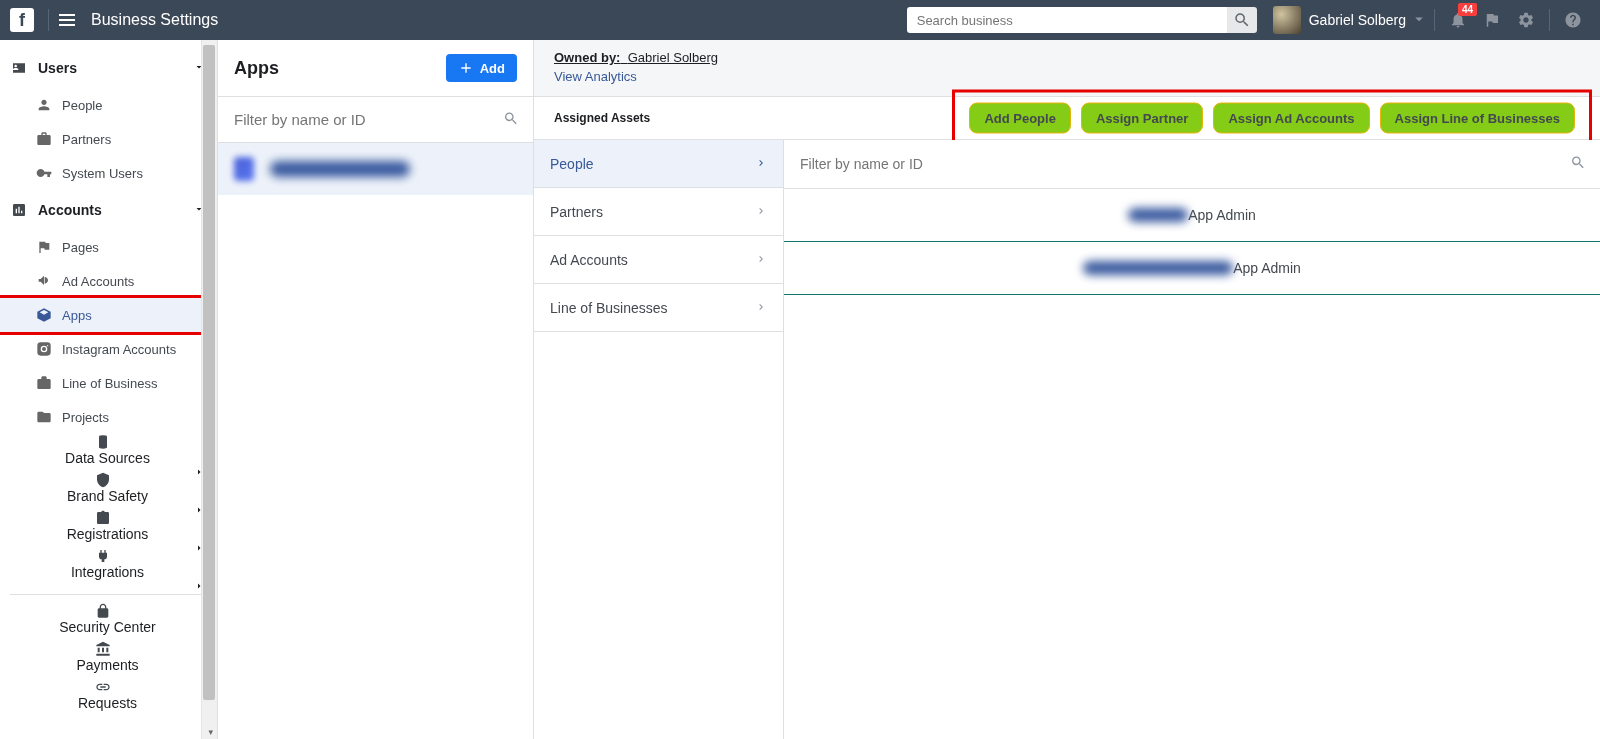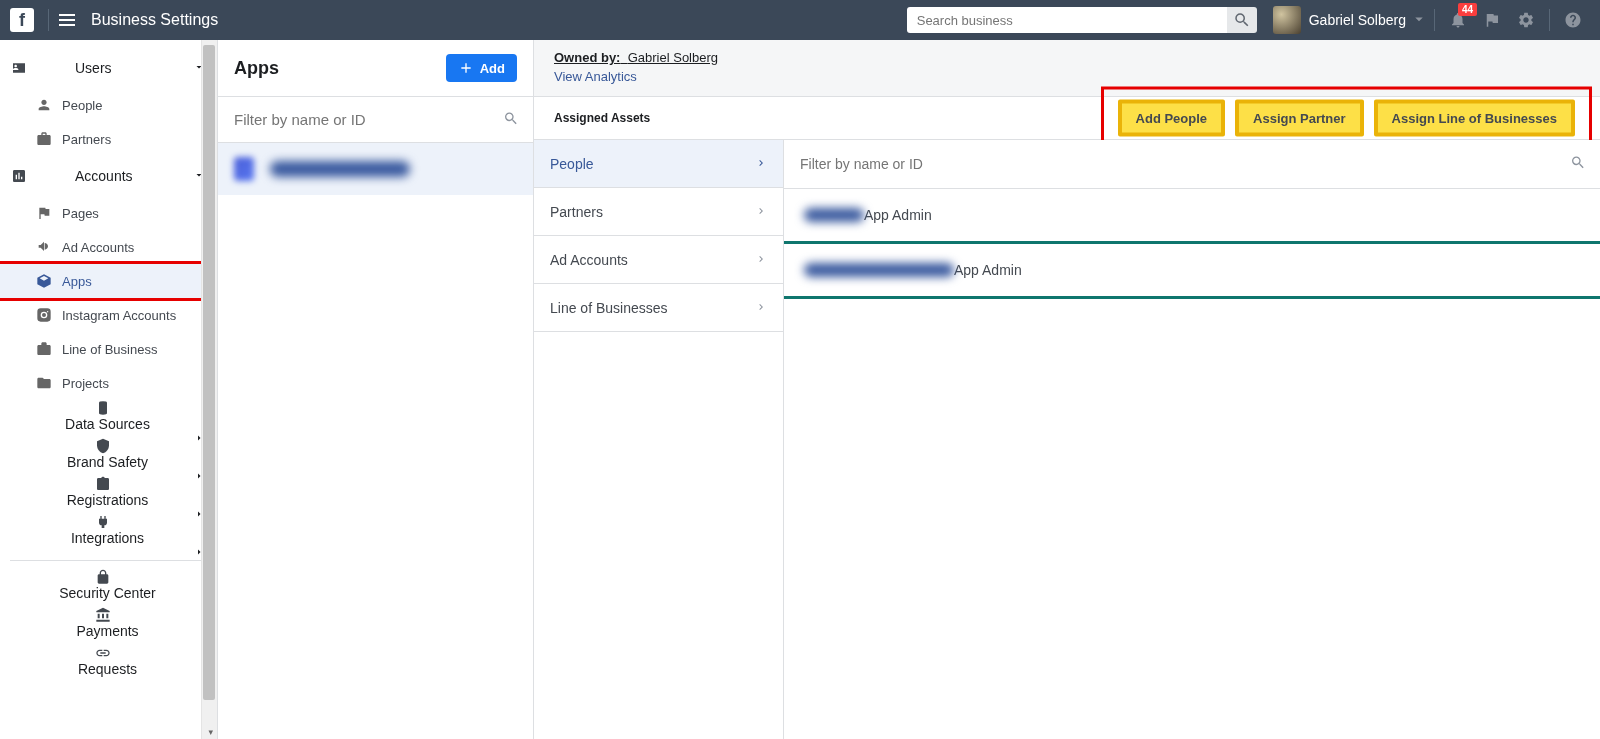--- a/index.html
+++ b/index.html
@@ -25,21 +25,21 @@
 
 .main { display: flex; height: calc(100vh - 40px); }
 
 
 .sidebar { width: 218px; border-right: 1px solid #dddfe2; background: #fff; overflow-y: auto; position: relative; }
 .scroll-track { position: absolute; right: 0; top: 0; width: 16px; height: 100%; background: #f0f0f0; border-left: 1px solid #e4e4e4; }
 .scroll-thumb { position: absolute; right: 2px; top: 5px; width: 12px; height: 655px; background: #c1c1c1; border-radius: 2px; }
 .scroll-arrow { position: absolute; right: 4px; font-size: 9px; color: #666; }
 .sb-content { padding: 8px 0; }
 .sb-section-header, .sb-item, .sb-sub-item { display: flex; align-items: center; padding: 0 12px 0 10px; height: 38px; cursor: pointer; }
-.sb-section-header { height: 40px; font-weight: 400; color: #1c1e21; gap: 37px; }
+.sb-section-header { height: 40px; font-weight: 700; color: #1c1e21; }
 .sb-section-header .chev { margin-left: auto; }
 .sb-item { color: #1c1e21; flex-direction: column; }
 .sb-item .chev { margin-left: auto; font-size: 11px; }
 .sb-sub-item { padding-left: 36px; color: #444950; height: 34px; font-size: 13px; }
 .sb-sub-item.active { background: #edf2fa; color: #385898; }
 .sb-icon { width: 18px; display: inline-flex; justify-content: center; margin-right: 10px; color: #444950; }
 .sub-icon { width: 16px; display: inline-flex; justify-content: center; margin-right: 10px; color: #666; }
 .sb-sub-item.active .sub-icon { color: #385898; }
 .highlight-box { border: 3px solid #e60000; margin: -3px 3px -3px -3px; }
 .sb-hr { height: 1px; background: #dddfe2; margin: 8px 10px; }
@@ -69,34 +69,34 @@
 .card-text-blur { height: 14px; background: #888; border-radius: 7px; filter: blur(4px); }
 .export-icon { color: #8d949e; cursor: pointer; }
 
 .owned-row { padding: 10px 20px 2px; font-size: 13px; text-decoration: underline; }
 .owned-row b { font-weight: bold; }
 .analytics-link { padding: 2px 20px 12px; color: #385898; font-size: 13px; cursor: pointer; }
 
 .assets-bar { background: #fff; border-top: 1px solid #dddfe2; border-bottom: 1px solid #dddfe2; padding: 14px 20px; display: flex; align-items: center; position: relative; }
 .assets-title { font-weight: bold; font-size: 12px; }
 .action-buttons-wrap { position: absolute; right: 8px; top: 50%; transform: translateY(-50%); display: flex; gap: 10px; padding: 10px 14px; border: 3px solid #e60000; }
-.action-btn { background: #fde047; border: 4px solid #eab308; border-radius: 2px; padding: 7px 14px; font-size: 13px; font-weight: bold; color: #444950; cursor: pointer; }
+.action-btn { background: #84cc16; border: 1px solid #eab308; border-radius: 8px; padding: 7px 14px; font-size: 13px; font-weight: bold; color: #444950; cursor: pointer; }
 
 .assets-body { display: flex; flex: 1; background: #fff; }
 .tab-list { width: 250px; border-right: 1px solid #dddfe2; }
 .tab-item { height: 48px; display: flex; align-items: center; justify-content: space-between; padding: 0 16px; border-bottom: 1px solid #dddfe2; cursor: pointer; color: #444950; }
 .tab-item.active { background: #edf2fa; color: #385898; }
 .tab-chev { color: #8d949e; }
 .tab-item.active .tab-chev { color: #385898; }
 
 .assigned-list { flex: 1; }
 .assigned-filter { position: relative; border-bottom: 1px solid #dddfe2; }
 .assigned-filter input { width: 100%; border: none; padding: 16px 40px 16px 16px; font-size: 14px; outline: none; color: #606770; }
 .assigned-filter .sicon { position: absolute; right: 14px; top: 50%; transform: translateY(-50%); color: #8d949e; }
-.assigned-row { display: flex; align-items: center; justify-content: flex-start; padding: 18px 20px; border-bottom: 3px solid #0f766e; }
+.assigned-row { display: flex; align-items: center; justify-content: center; padding: 18px 20px; border-bottom: 1px solid #0f766e; }
 .assigned-name-blur { height: 14px; border-radius: 7px; filter: blur(5px); background: #3a5a9f; }
 .role-text { color: #444950; font-size: 14px; }
 
 
 svg { width: 16px; height: 16px; fill: currentColor; }
 .topbar svg { width: 18px; height: 18px; }
 .chev svg, .tab-chev svg { width: 12px; height: 12px; }
 </style>
 </head>
 <body>
@@ -176,20 +176,28 @@
         <span>People</span>
       </div>
       <div class="sb-sub-item">
         <span class="sub-icon">
             <svg viewBox="0 0 24 24">
               <path d="M20 6h-4V4c0-1.11-.89-2-2-2h-4c-1.11 0-2 .89-2 2v2H4c-1.11 0-2 .89-2 2v11c0 1.11.89 2 2 2h16c1.11 0 2-.89 2-2V8c0-1.11-.89-2-2-2zM10 4h4v2h-4V4z"></path>
             </svg>
           </span>
         <span>Partners</span>
       </div>
+      <div class="sb-sub-item">
+        <span class="sub-icon">
+            <svg viewBox="0 0 24 24">
+              <path d="M12.65 10C11.83 7.67 9.61 6 7 6c-3.31 0-6 2.69-6 6s2.69 6 6 6c2.61 0 4.83-1.67 5.65-4H17v4h4v-4h2v-4H12.65z"></path>
+            </svg>
+          </span>
+        <span>System Users</span>
+      </div>
 
       <div class="sb-section-header">
         <span class="sb-icon">
           <svg viewBox="0 0 24 24">
               <path d="M19 3H5c-1.1 0-2 .9-2 2v14c0 1.1.9 2 2 2h14c1.1 0 2-.9 2-2V5c0-1.1-.9-2-2-2zM9 17H7v-7h2v7zm4 0h-2V7h2v10zm4 0h-2v-4h2v4z"></path>
             </svg>
         </span>
         <span>Accounts</span>
         <span class="chev"><svg viewBox="0 0 24 24">
               <path d="M7 10l5 5 5-5z"></path>
@@ -354,20 +362,21 @@
     <div class="owned-row">
       <b>Owned by:</b>&nbsp;&nbsp;<span>Gabriel Solberg</span>
     </div>
     <div class="analytics-link">View Analytics</div>
 
     <div class="assets-bar">
       <span class="assets-title">Assigned Assets</span>
       <div class="action-buttons-wrap">
         <button class="action-btn">Add People</button>
         <button class="action-btn">Assign Partner</button>
+        <button class="action-btn">Assign Ad Accounts</button>
         <button class="action-btn">Assign Line of Businesses</button>
       </div>
     </div>
 
     <div class="assets-body">
       <div class="tab-list">
         <div class="tab-item active">
           <span>People</span>
           <span class="tab-chev"><svg viewBox="0 0 24 24">
                 <path d="M10 6L8.59 7.41 13.17 12l-4.58 4.59L10 18l6-6z"></path>

